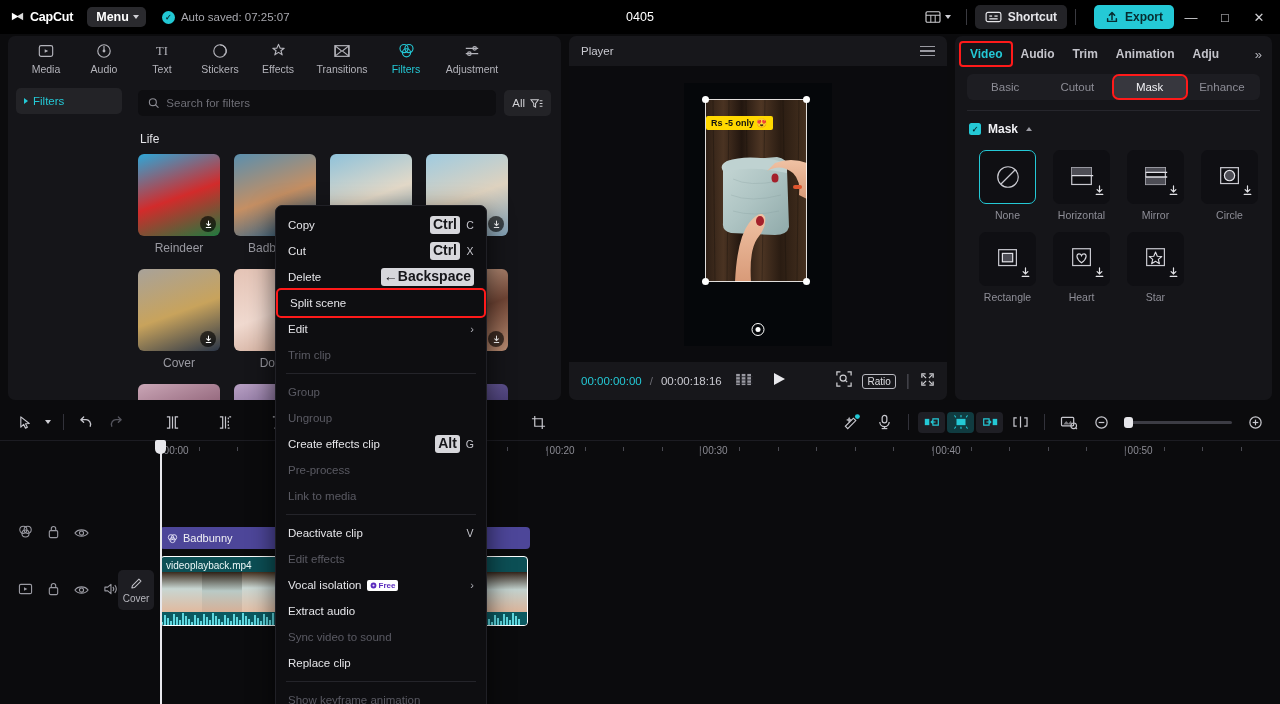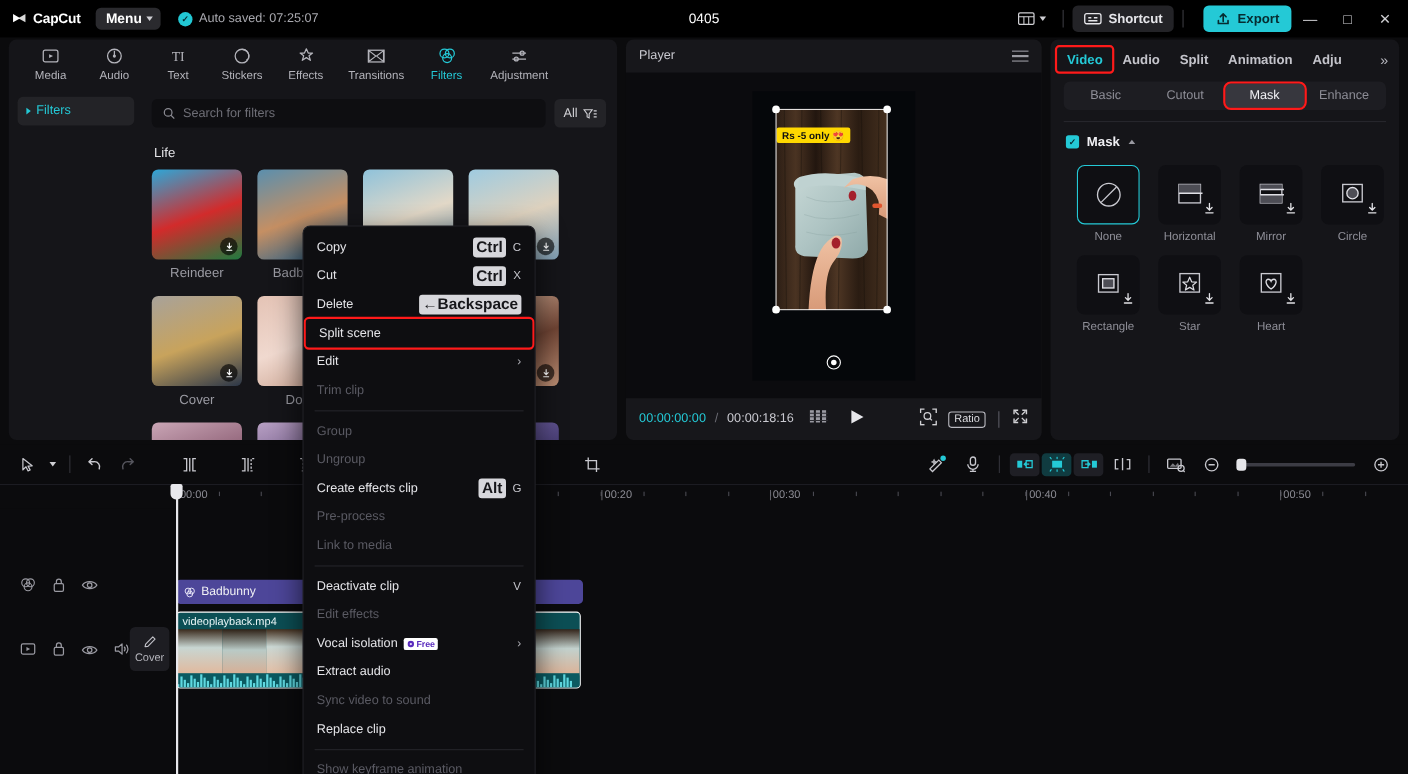--- a/index.html
+++ b/index.html
@@ -630,21 +630,21 @@
           </svg>
         </span>
       </div>
     </div>
   </div>
 
   <div class="rightpanel">
     <div class="rtabs">
       <span class="rtab active hl">Video</span>
       <span class="rtab">Audio</span>
-      <span class="rtab">Split</span>
+      <span class="rtab">Trim</span>
       <span class="rtab">Animation</span>
       <span class="rtab">Adju</span>
       <span class="rtab-more">»</span>
     </div>
 
     <div class="subtabs">
       <span class="subtab">Basic</span>
       <span class="subtab">Cutout</span>
       <span class="subtab active hl">Mask</span>
       <span class="subtab">Enhance</span>
@@ -735,46 +735,46 @@
               </svg>
           </span>
         </div>
         <div class="masklabel">Rectangle</div>
       </div>
 
       <div class="maskcell">
         <div class="masktile">
           <svg width="30" height="28" viewBox="0 0 32 30">
             <rect x="6" y="4" width="19" height="18" fill="none" stroke="#c9c9d0" stroke-width="1.3"></rect>
-            <path d="M15.5 7.5 L17.4 12 L22.2 12.3 L18.5 15.4 L19.7 20 L15.5 17.4 L11.3 20 L12.5 15.4 L8.8 12.3 L13.6 12 Z" fill="none" stroke="#dcdce2" stroke-width="1.2" stroke-linejoin="round"></path>
+            <path d="M15.5 19 C9 14.5 10 9.5 12.8 9.5 C14.3 9.5 15.2 10.6 15.5 11.4 C15.8 10.6 16.7 9.5 18.2 9.5 C21 9.5 22 14.5 15.5 19 Z" fill="none" stroke="#dcdce2" stroke-width="1.3"></path>
           </svg>
           <span class="mask-dl">
             <svg width="11" height="11" viewBox="0 0 12 12">
                 <path d="M6 1 L6 7.5 M3.4 5 L6 7.6 L8.6 5" fill="none" stroke="#e2e2e6" stroke-width="1.3" stroke-linecap="round"></path>
                 <line x1="2.4" y1="10.3" x2="9.6" y2="10.3" stroke="#e2e2e6" stroke-width="1.3" stroke-linecap="round"></line>
               </svg>
           </span>
         </div>
-        <div class="masklabel">Star</div>
+        <div class="masklabel">Heart</div>
       </div>
 
       <div class="maskcell">
         <div class="masktile">
           <svg width="30" height="28" viewBox="0 0 32 30">
             <rect x="6" y="4" width="19" height="18" fill="none" stroke="#c9c9d0" stroke-width="1.3"></rect>
-            <path d="M15.5 19 C9 14.5 10 9.5 12.8 9.5 C14.3 9.5 15.2 10.6 15.5 11.4 C15.8 10.6 16.7 9.5 18.2 9.5 C21 9.5 22 14.5 15.5 19 Z" fill="none" stroke="#dcdce2" stroke-width="1.3"></path>
+            <path d="M15.5 7.5 L17.4 12 L22.2 12.3 L18.5 15.4 L19.7 20 L15.5 17.4 L11.3 20 L12.5 15.4 L8.8 12.3 L13.6 12 Z" fill="none" stroke="#dcdce2" stroke-width="1.2" stroke-linejoin="round"></path>
           </svg>
           <span class="mask-dl">
             <svg width="11" height="11" viewBox="0 0 12 12">
                 <path d="M6 1 L6 7.5 M3.4 5 L6 7.6 L8.6 5" fill="none" stroke="#e2e2e6" stroke-width="1.3" stroke-linecap="round"></path>
                 <line x1="2.4" y1="10.3" x2="9.6" y2="10.3" stroke="#e2e2e6" stroke-width="1.3" stroke-linecap="round"></line>
               </svg>
           </span>
         </div>
-        <div class="masklabel">Heart</div>
+        <div class="masklabel">Star</div>
       </div>
     </div>
   </div>
 
   <div class="timeline">
     <div class="tl-toolbar">
       <span class="tb-btn">
         <svg width="15" height="15" viewBox="0 0 16 16">
             <path d="M3 2 L3 13 L6 10 L8 14 L10 13 L8 9.3 L12 9 Z" fill="none" stroke="currentColor" stroke-width="1.2" stroke-linejoin="round"></path>
           </svg>
@@ -931,21 +931,21 @@
         <span class="rtick" style="left: 1047.8px;"></span>
         <span class="rtick" style="left: 1086.4px;"></span>
         <span class="rtick" style="left: 1125px;"></span>
         <span class="rtick" style="left: 1163.6px;"></span>
         <span class="rtick" style="left: 1202.2px;"></span>
         <span class="rtick" style="left: 1240.8px;"></span>
         <span class="rlabel" style="left: 160px;">00:00</span>
         <span class="rlabel" style="left: 546px;">00:20</span>
         <span class="rlabel" style="left: 699px;">00:30</span>
         <span class="rlabel" style="left: 932px;">00:40</span>
-        <span class="rlabel" style="left: 1163px;">00:50</span>
+        <span class="rlabel" style="left: 1124px;">00:50</span>
       </div>
 
     <div class="tl-trackhead">
       <div class="throw" style="margin-top:62px">
         <span>
           <svg width="15" height="15" viewBox="0 0 16 16">
               <circle cx="5.7" cy="6.2" r="3.8" fill="none" stroke="currentColor" stroke-width="1.1"></circle>
               <circle cx="10.3" cy="6.2" r="3.8" fill="none" stroke="currentColor" stroke-width="1.1"></circle>
               <circle cx="8" cy="10.1" r="3.8" fill="none" stroke="currentColor" stroke-width="1.1"></circle>
             </svg>

